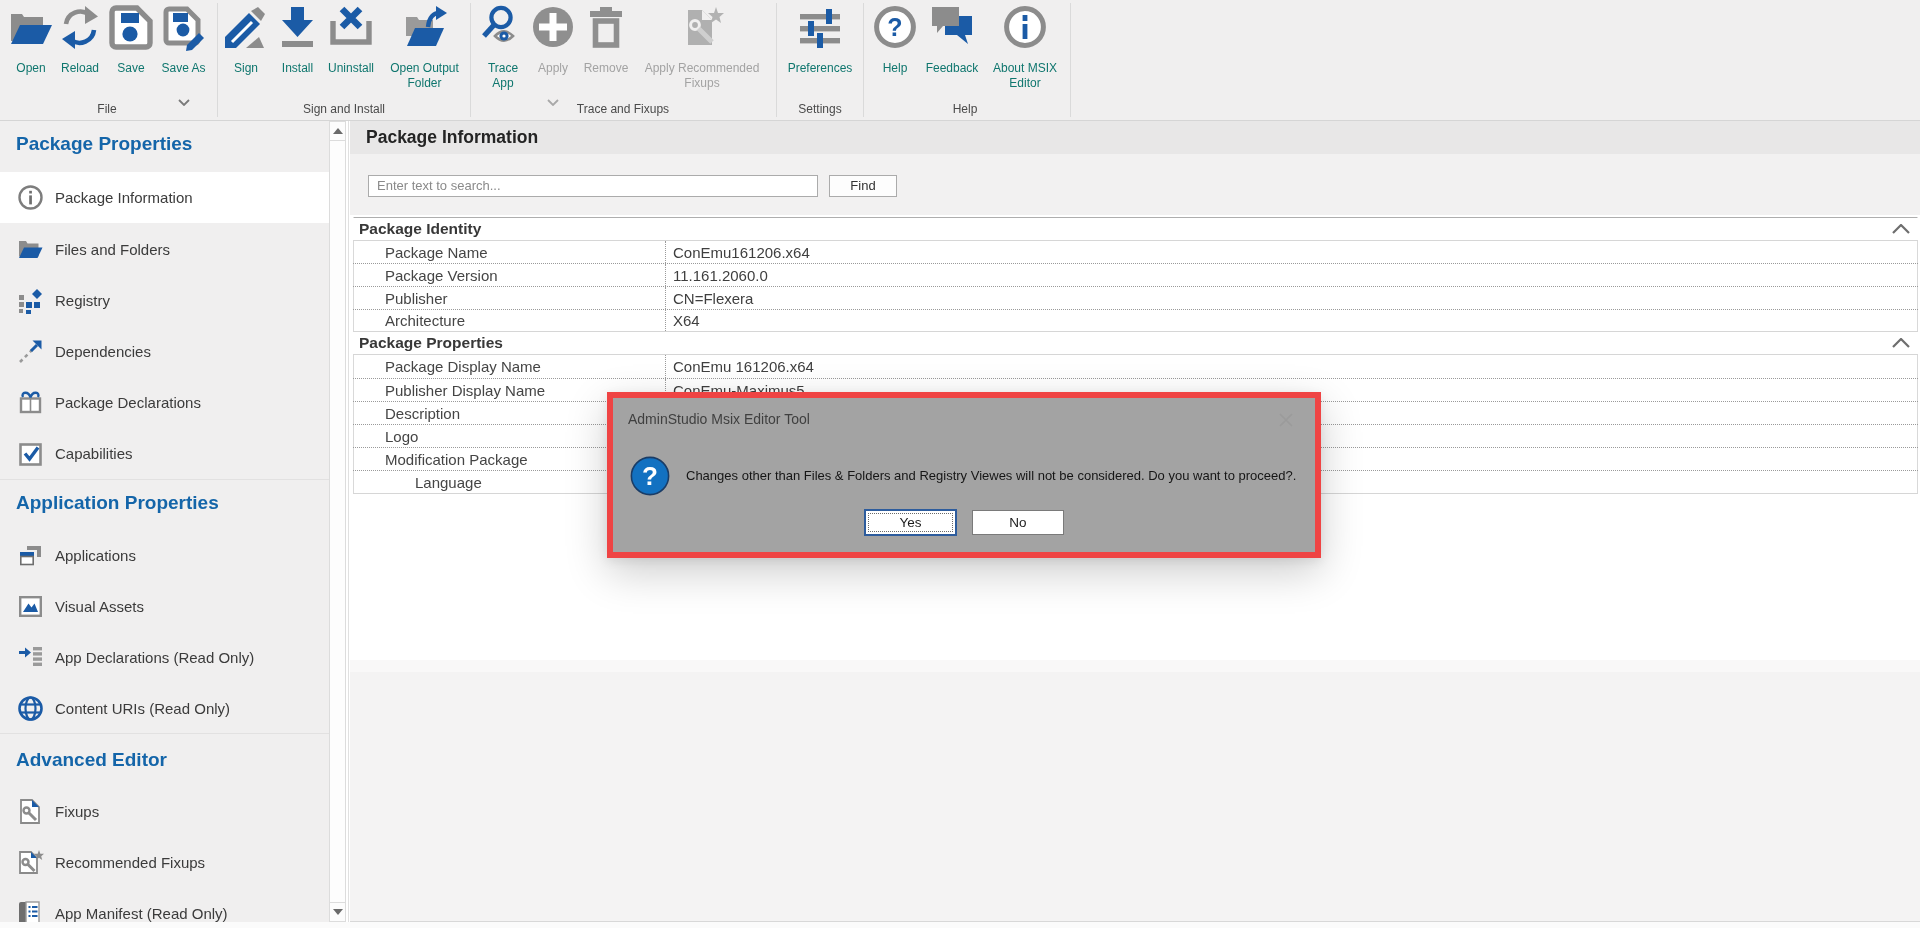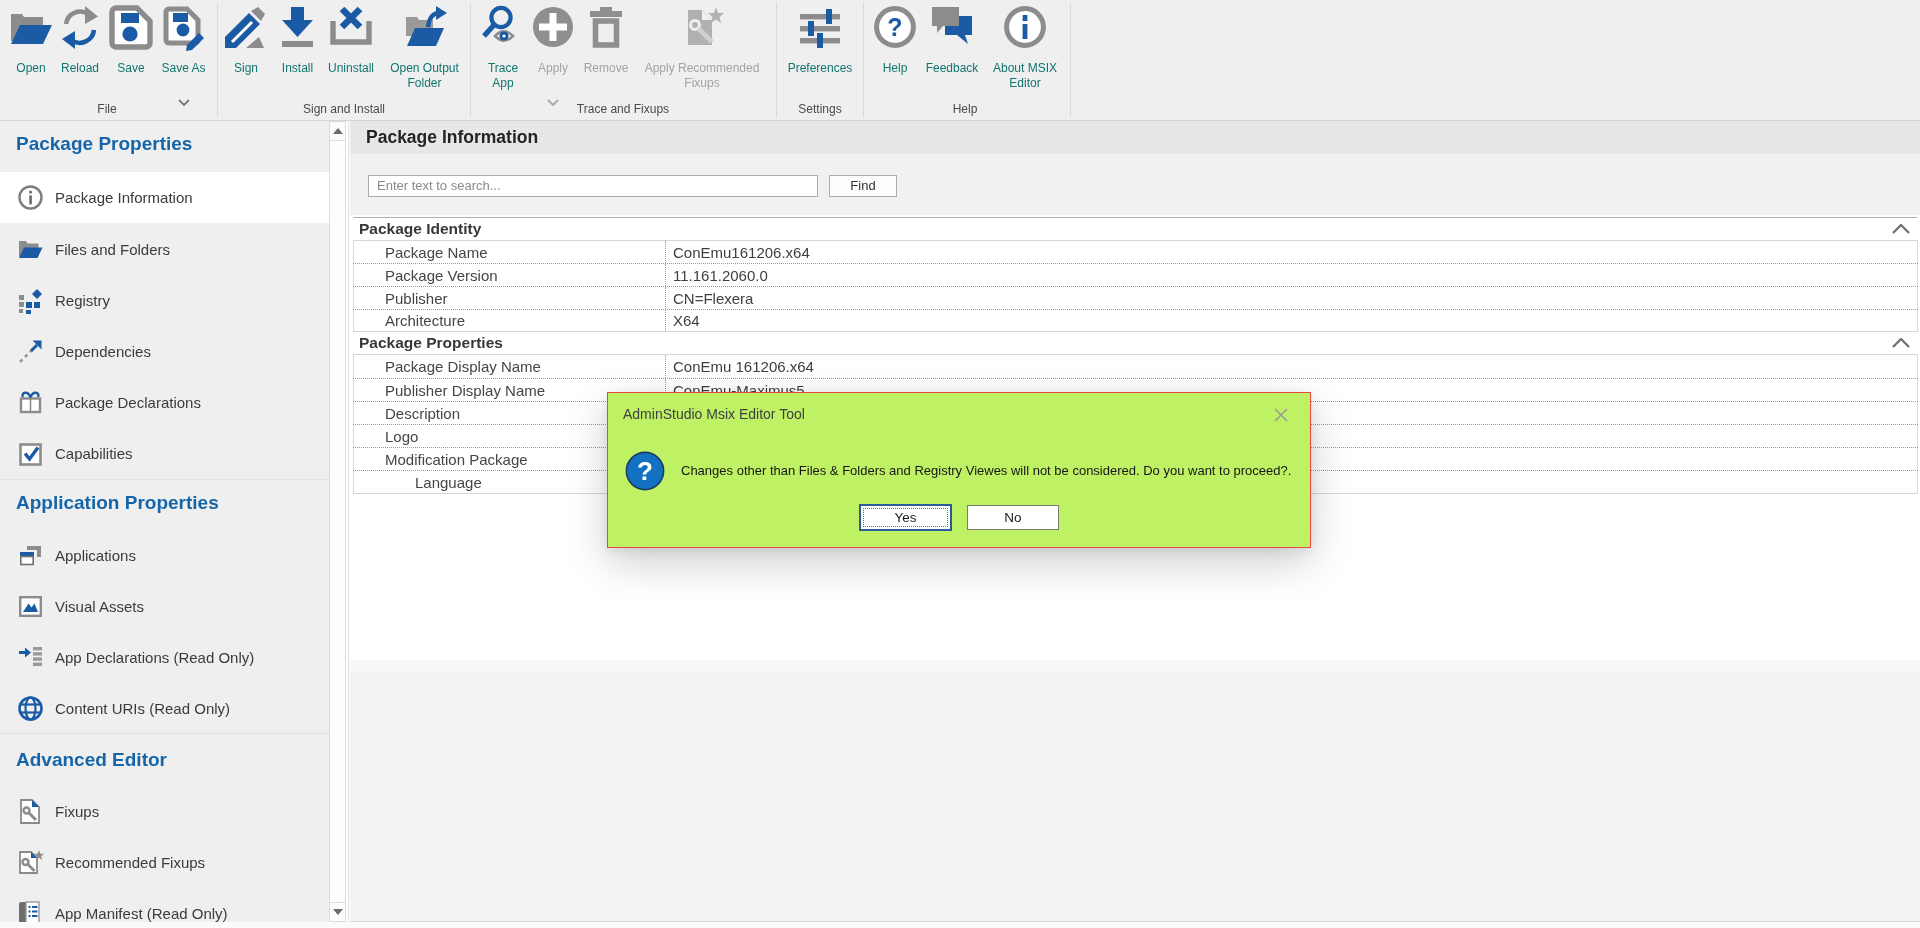--- a/index.html
+++ b/index.html
@@ -426,21 +426,21 @@
       <div class="lb" style="top:3px;">Modification Package</div>
       <div class="vdot"></div>
     </div>
 <div class="abs" style="left:353px;top:470px;width:1565px;border-top:1px dotted #9a9a9a;"></div>
 <div class="trow" style="top:471px;height:22px;">
       <div class="lb" style="top:3px;margin-left:30px;">Language</div>
       <div class="vdot"></div>
     </div>
 <div class="abs" style="left:353px;top:493px;width:1565px;height:1px;background:#d6d6d6;"></div>
 
-<div class="abs" id="dlg" style="left:607px;top:392px;width:702px;height:154px;background:#bef264;border:1px solid #ef4444;box-shadow:0 14px 40px rgba(0,0,0,0.20), 0 3px 10px rgba(0,0,0,0.08);">
+<div class="abs" id="dlg" style="left:607px;top:392px;width:702px;height:154px;background:#a3a3a3;border:6px solid #ef4444;box-shadow:0 14px 40px rgba(0,0,0,0.20), 0 3px 10px rgba(0,0,0,0.08);">
   <div class="abs" style="left:15px;top:13px;font-size:14px;color:#404040;">AdminStudio Msix Editor Tool</div>
   <svg class="abs" style="left:666px;top:15px;" width="14" height="14" viewBox="0 0 14 14">
         <path d="M1,1 L13,13 M13,1 L1,13" stroke="#9b9b9b" stroke-width="1.6"></path>
       </svg>
   <svg class="abs" style="left:17px;top:58px;" width="40" height="40" viewBox="0 0 40 40">
     <circle cx="20" cy="20" r="18.6" fill="#1271c1" stroke="#1a3c66" stroke-width="1.6"></circle>
     <text x="20" y="29" text-anchor="middle" font-family="Liberation Sans,sans-serif" font-size="26" font-weight="bold" fill="#fff">?</text>
   </svg>
   <div class="abs" style="left:73px;top:70px;font-size:13px;color:#161616;">Changes other than Files &amp; Folders and Registry Viewes will not be considered. Do you want to proceed?.</div>
   <div class="abs" style="left:251px;top:111px;width:89px;height:23px;background:#fff;border:2px solid #2d5c9d;outline:1px dotted #6a6a6a;outline-offset:-5px;font-size:13.5px;color:#1c1c1c;text-align:center;line-height:23px;">Yes</div>

